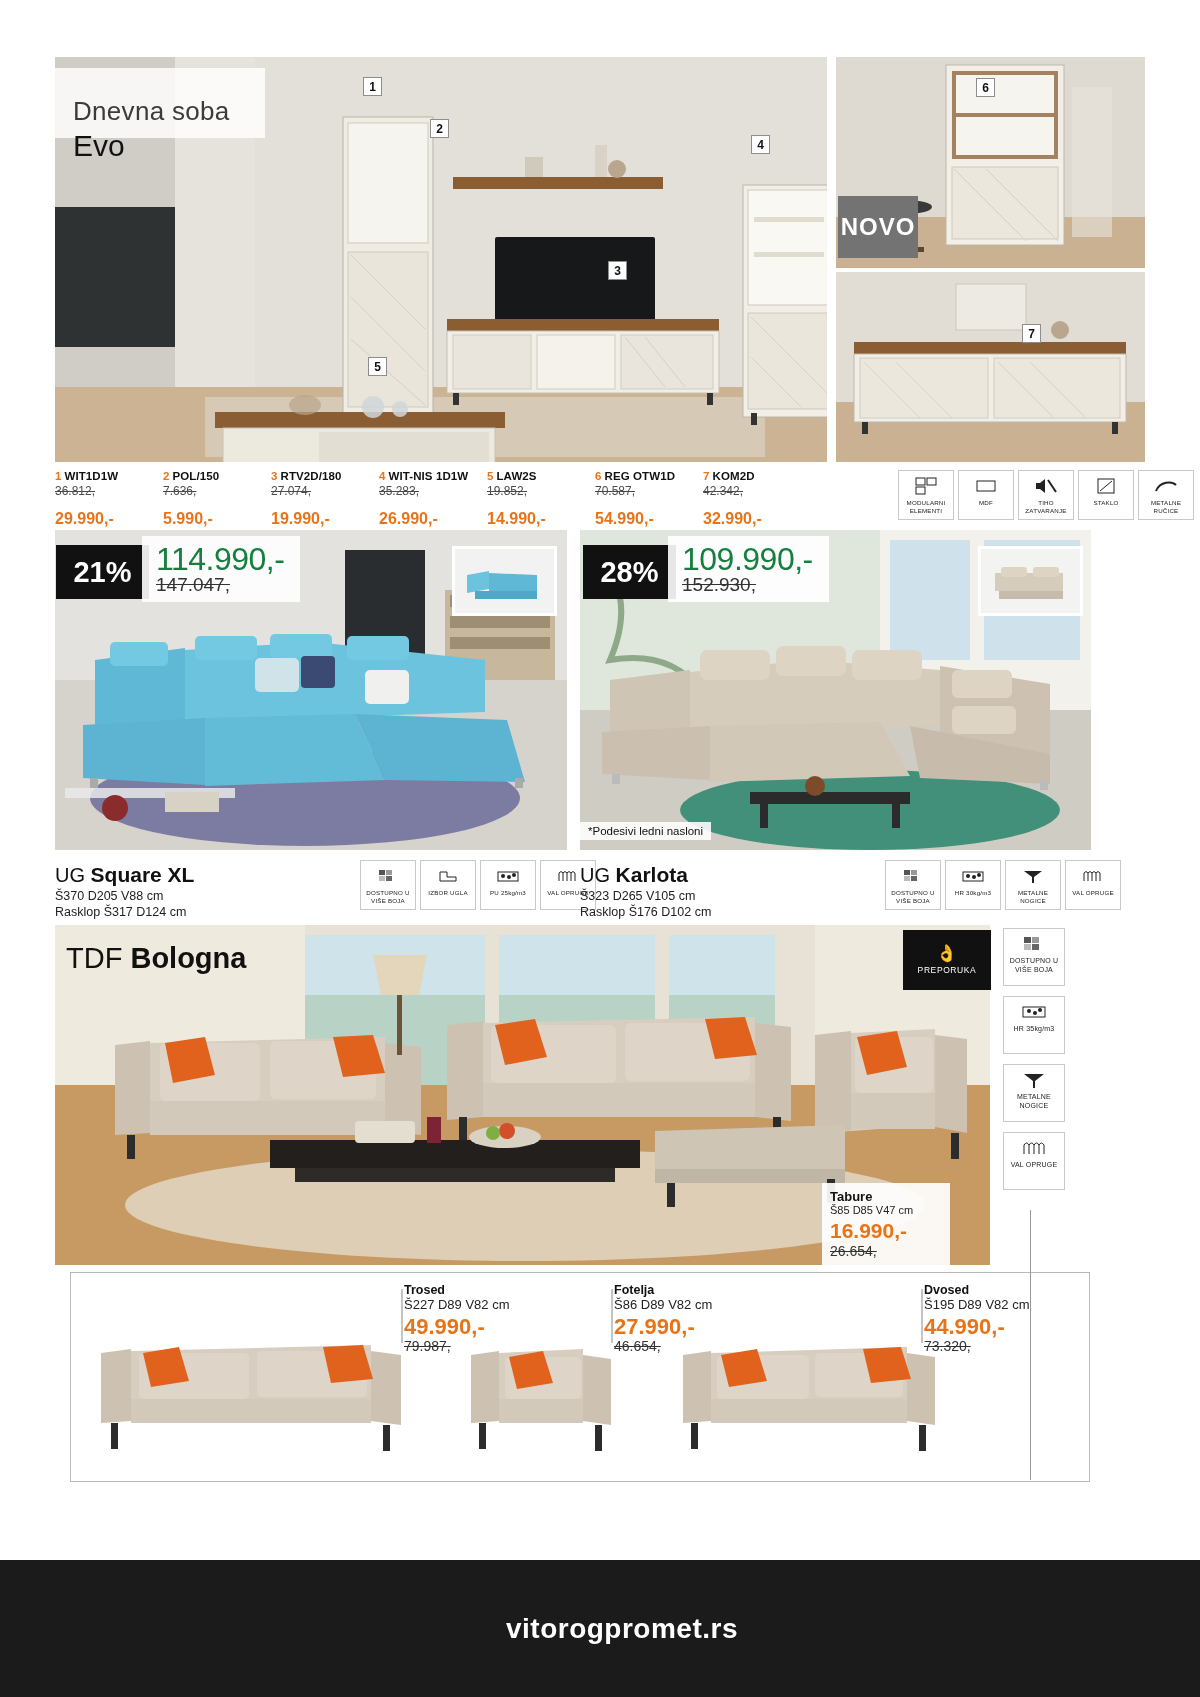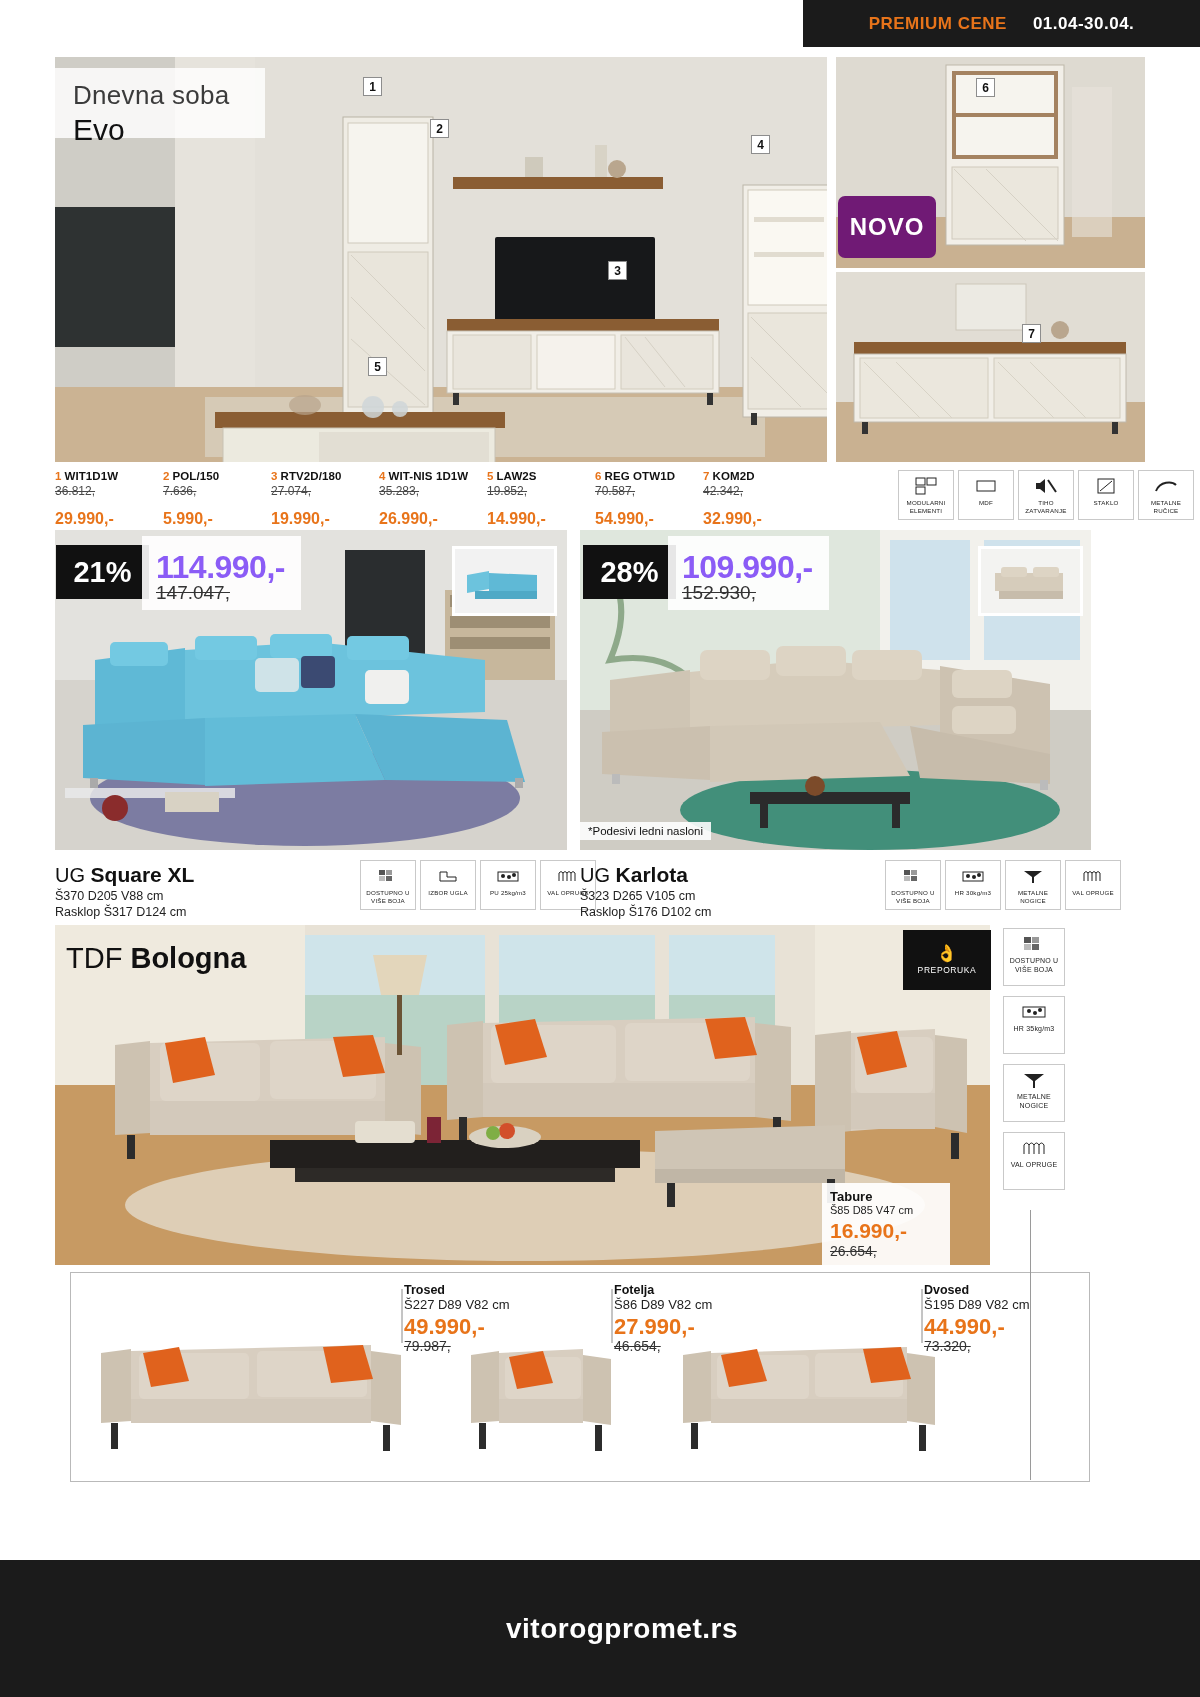--- a/index.html
+++ b/index.html
@@ -32,29 +32,29 @@
     position: absolute; left: 836px; top: 57px; width: 309px; height: 211px;
     overflow: hidden; background: #ddd8cf;
   }
   .evo-side-bot {
     position: absolute; left: 836px; top: 272px; width: 309px; height: 190px;
     overflow: hidden; background: #dfdbd3;
   }
   .evo-title {
     position: absolute; left: 55px; top: 68px; width: 210px; height: 70px;
     background: rgba(255,255,255,.82);
-    padding: 12px 0 0 18px;
+    padding: 28px 0 0 18px;
   }
   .evo-title .t1 { font-size: 26px; color: #3b3b3b; font-weight: 400; letter-spacing: .3px;}
   .evo-title .t2 { font-size: 30px; color: #111; font-weight: normal; margin-top: 2px;}
 
   .novo-badge {
-    position: absolute; left: 838px; top: 196px; width: 98px; height: 62px;
-    background: #701a75; color: #fff; display: flex; align-items: center; justify-content: center;
-    font-size: 24px; font-weight: bold; letter-spacing: 1px; border-radius: 7px;
+    position: absolute; left: 838px; top: 196px; width: 80px; height: 62px;
+    background: #737373; color: #fff; display: flex; align-items: center; justify-content: center;
+    font-size: 24px; font-weight: bold; letter-spacing: 1px;
   }
 
   .num-tag {
     position: absolute; width: 19px; height: 19px; background: #fff; color: #111;
     border: 1px solid #8d8d8d; font-size: 12px; font-weight: bold;
     display: flex; align-items: center; justify-content: center;
   }
 
   
   .evo-prices {
@@ -90,21 +90,21 @@
   .sofa-right { left: 580px; top: 530px; width: 511px; height: 320px; }
 
   .pct {
     position: absolute; background: #111; color: #fff;
     display: flex; align-items: center; justify-content: center;
     font-size: 29px; font-weight: bold; width: 93px; height: 54px;
   }
   .pricebox {
     position: absolute; background: rgba(255,255,255,.9); padding: 5px 16px 6px 14px;
   }
-  .pricebox .big { font-size: 32px; font-weight: bold; color: #8b5cf6; letter-spacing: -.5px; margin-top: 8px;}
+  .pricebox .big { font-size: 32px; font-weight: normal; color: #15803d; letter-spacing: -.5px;}
   .pricebox .old { font-size: 19px; color: #333; text-decoration: line-through; margin-top: -4px;}
 
   .thumb {
     position: absolute; background: #e7e7e7; border: 3px solid #fff; overflow: hidden;
   }
   .note {
     position: absolute; background: rgba(255,255,255,.88); font-size: 11.5px; color: #111;
     padding: 3px 8px;
   }
 
@@ -158,24 +158,20 @@
     background: #1b1b1b; color: #fff;
     display: flex; align-items: center; justify-content: center;
   }
   .footer .site { font-size: 28px; font-weight: bold; letter-spacing: .5px; margin-left: 44px; }
 </style>
 </head>
 <body>
 
 <div class="page">
 
-  <div class="topbar">
-    <span class="premium">PREMIUM CENE</span>
-    <span class="dates">01.04-30.04.</span>
-  </div>
 
   <div class="evo-main">
     <svg width="772" height="405" viewBox="0 0 772 405">
       <rect x="0" y="0" width="772" height="405" fill="#ddd9d1"></rect>
       <rect x="0" y="0" width="200" height="405" fill="#cfcdc6"></rect>
       <rect x="0" y="150" width="120" height="140" fill="#2e3232"></rect>
       <rect x="120" y="0" width="80" height="405" fill="#e6e3dc"></rect>
       <rect x="200" y="0" width="572" height="330" fill="#e3e0d9"></rect>
       <rect x="0" y="330" width="772" height="75" fill="#cbb393"></rect>
       <rect x="150" y="340" width="560" height="60" fill="#e0dcd4" opacity="0.55"></rect>

